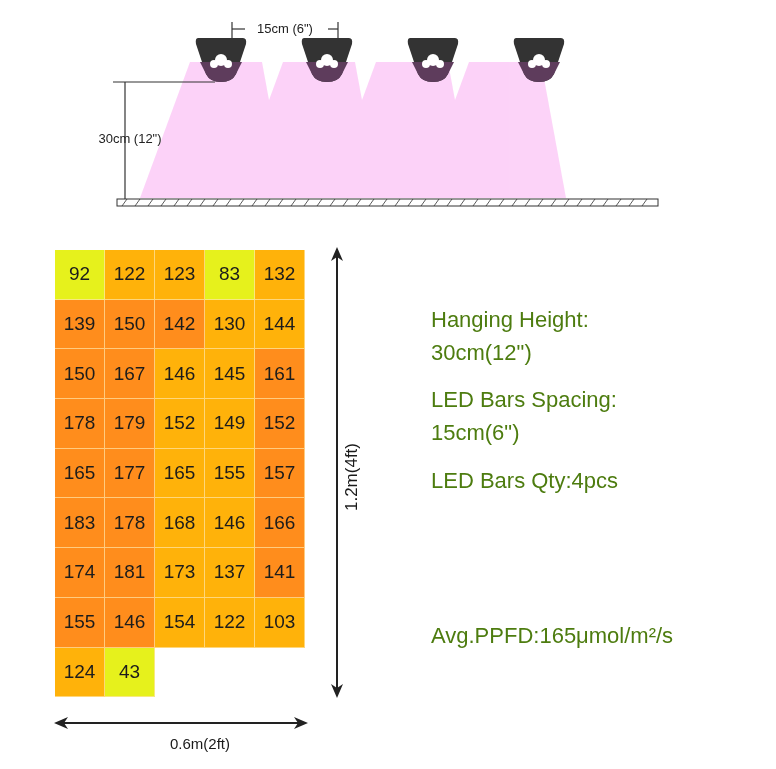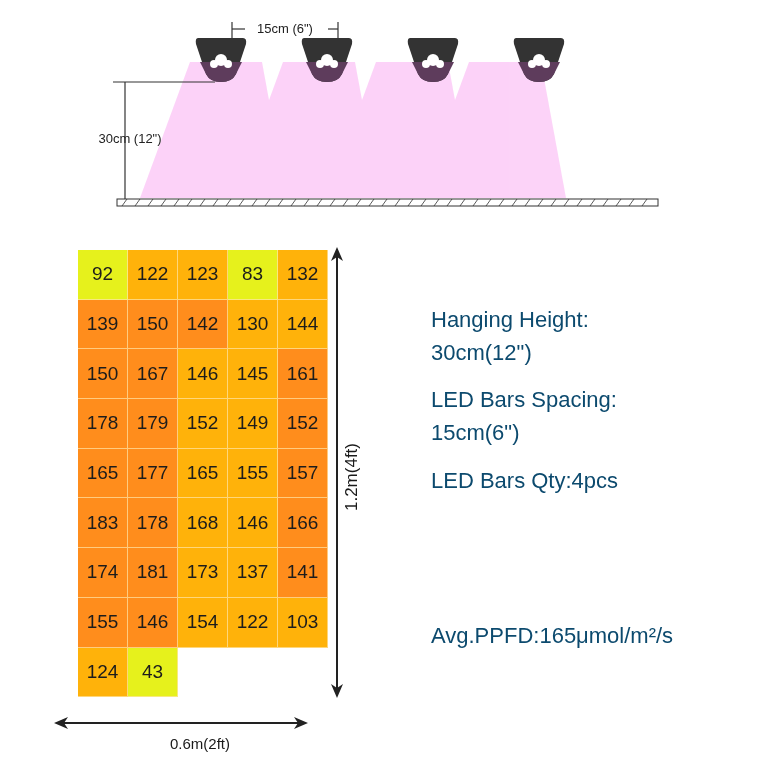--- a/index.html
+++ b/index.html
@@ -1,24 +1,24 @@
 <!DOCTYPE html>
 <html><head>
 <meta charset="utf-8">
 <style>
   html, body { margin:0; padding:0; background:#ffffff; }
   body { width:776px; height:769px; position:relative; overflow:hidden; font-family:"Liberation Sans", sans-serif; color:#1a1a1a; }
   .abs { position:absolute; }
   #diagram { left:0; top:0; width:776px; height:230px; }
-  #grid { left:55px; top:250px; width:250px; display:grid; grid-template-columns:repeat(5, 50px); grid-auto-rows:49.7px;margin-left:23px; }
+  #grid { left:55px; top:250px; width:250px; display:grid; grid-template-columns:repeat(5, 50px); grid-auto-rows:49.7px; }
   .cell { display:flex; align-items:center; justify-content:center; font-size:19px; color:#1c1c1c; border-right:1px solid rgba(255,230,170,0.7); border-bottom:1px solid rgba(255,230,170,0.7); box-sizing:border-box; }
   .lvl-low { background:#e6f11c; }
   .lvl-mid { background:#ffb20a; }
   .lvl-high { background:#ff8d1c; }
-  .info { font-size:22px; color:#0c4a6e; line-height:32px; }
+  .info { font-size:22px; color:#4d7c0f; line-height:32px; }
   #vlabel { left:352px; top:477px; transform:translate(-50%,-50%) rotate(-90deg); font-size:17px; white-space:nowrap; }
   #hlabel { left:180px; top:735px; transform:translateX(-50%); font-size:15px; white-space:nowrap;margin-left:20px; }
 </style>
 </head>
 <body>
 
 <svg id="diagram" class="abs" width="776" height="230" viewBox="0 0 776 230">
   <g opacity="0.75">
     <polygon points="190,62 262,62 287,198 140,198" fill="#fbc4f6"></polygon>
     <polygon points="283,62 355,62 380,198 233,198" fill="#fbc4f6"></polygon>

